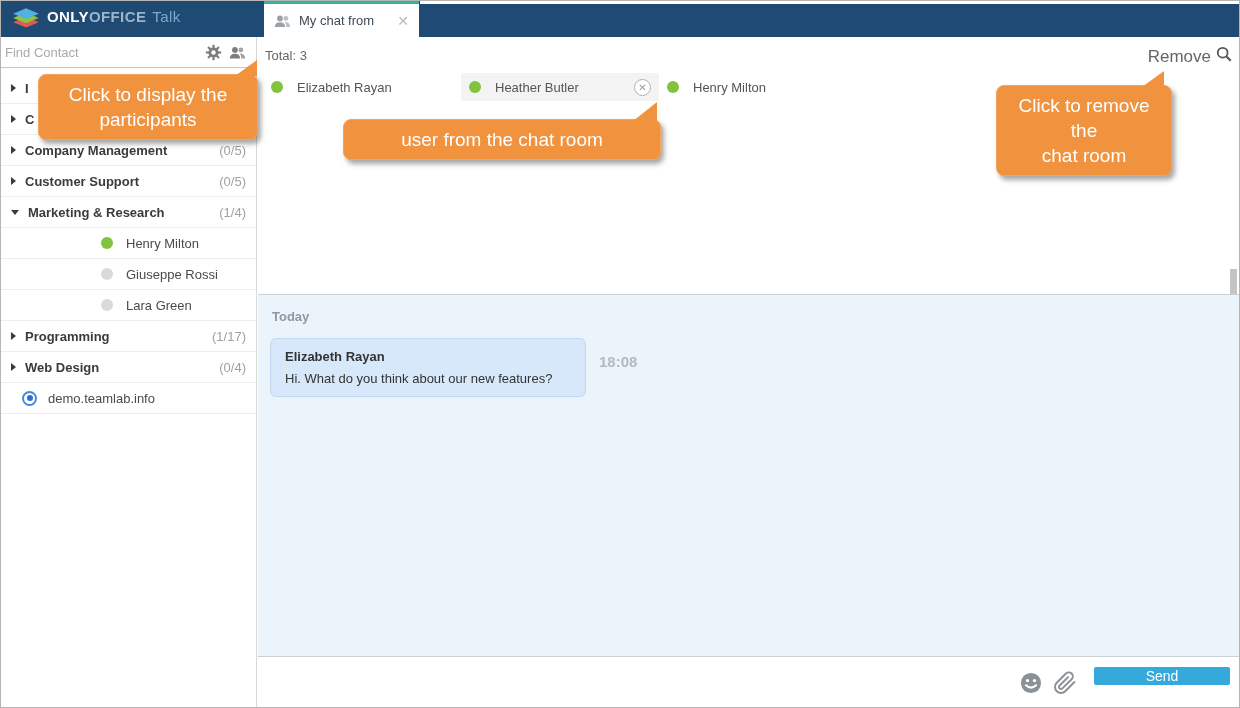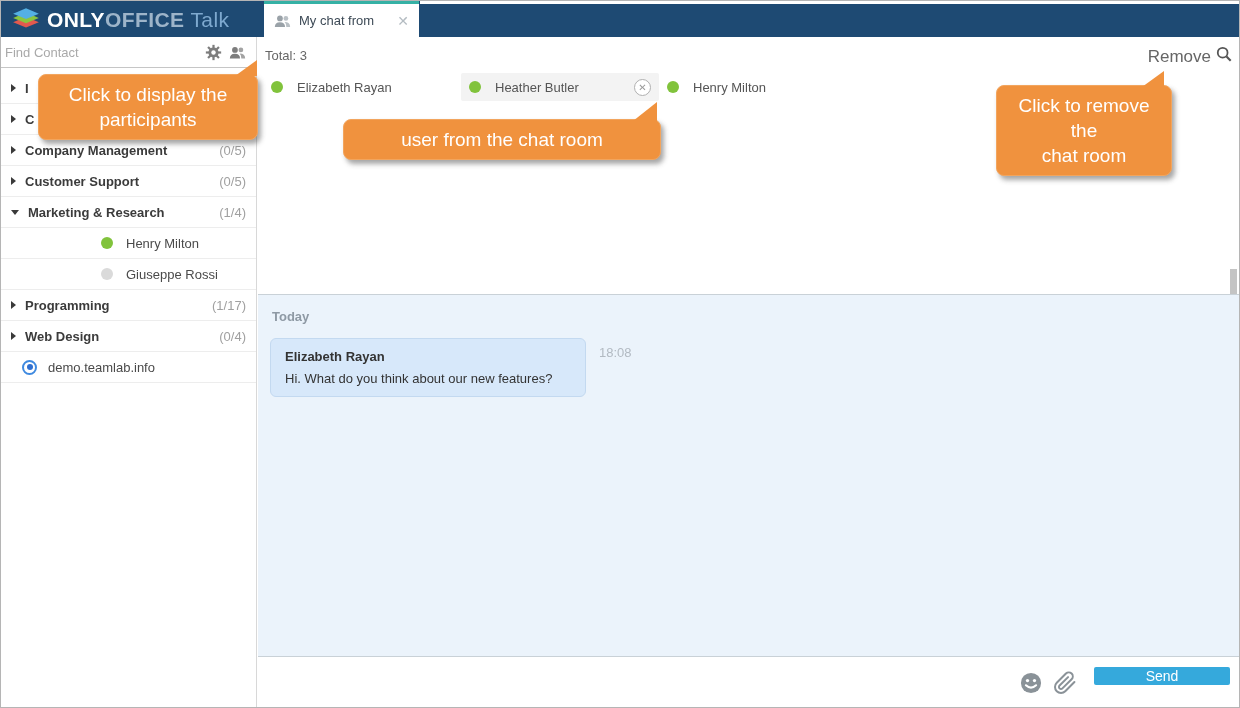--- a/index.html
+++ b/index.html
@@ -4,21 +4,21 @@
 <style>
   * { margin:0; padding:0; box-sizing:border-box; }
   html,body { background:#fff; }
   body { font-family:"Liberation Sans", sans-serif; }
   .window { position:relative; width:1240px; height:708px; border:1px solid #b5b5b5; background:#fff; overflow:hidden; }
 
   
   .topbar { position:absolute; left:0; top:0; width:100%; height:36px; background:#1e4a73; }
   .topgap { position:absolute; left:419px; top:0; right:0; height:3px; background:#fff; z-index:2; }
   .logo-wrap { position:absolute; left:10px; top:5px; width:30px; height:26px; }
-  .brand { position:absolute; left:46px; top:7px; font-size:21px; letter-spacing:0.4px; white-space:nowrap; }
+  .brand { position:absolute; left:46px; top:7px; font-size:15px; letter-spacing:0.4px; white-space:nowrap; }
   .brand .b1 { color:#ffffff; font-weight:bold; }
   .brand .b2 { color:#9db4c9; font-weight:bold; }
   .brand .b3 { color:#7ea9cf; font-weight:normal; margin-left:6px; }
 
   
   .tab { position:absolute; left:263px; top:0; width:155px; height:36px; background:#fff; border-top:3px solid #35b1a5; z-index:3; display:flex; align-items:center; padding:0 10px; }
   .tab .tab-label { font-size:13px; color:#3d4a56; margin-left:8px; flex:1; }
   .tab .tab-close { color:#b4bcc2; font-size:14px; line-height:14px; cursor:pointer; }
 
   
@@ -56,21 +56,21 @@
   .chip .pname { font-size:13px; color:#555; margin-left:14px; flex:1; }
   .remove-user { width:17px; height:17px; border:1px solid #b0b0b0; border-radius:50%; color:#9a9a9a; font-size:10px; line-height:15px; text-align:center; background:#fff; cursor:pointer; }
   .scroll-thumb { position:absolute; right:2px; bottom:0; width:7px; height:25px; background:#c4c4c4; cursor:pointer; }
 
   
   .chat-panel { position:absolute; left:257px; top:293px; right:0; height:363px; background:#ebf3fb; border-top:1px solid #c9d1d7; }
   .day-divider { position:absolute; left:14px; top:14px; font-size:13px; font-weight:bold; color:#8e99a4; }
   .bubble { position:absolute; left:12px; top:43px; width:316px; border:1px solid #c3d9f0; background:#d7e8fa; border-radius:6px; padding:10px 14px; }
   .bubble .author { font-size:13px; font-weight:bold; color:#333; margin-bottom:7px; }
   .bubble .text { font-size:13px; color:#333; }
-  .msg-time { position:absolute; left:341px; top:50px; font-size:13px; color:#b2bac2; }
+  .msg-time { position:absolute; left:341px; top:58px; font-size:15px; color:#b2bac2;font-weight:bold; }
 
   
   .composer { position:absolute; left:257px; bottom:0; right:0; height:51px; background:#fff; border-top:1px solid #c9d1d7; }
   .message-input { position:absolute; left:8px; top:6px; right:250px; bottom:6px; cursor:text; }
   .ico-emoji { position:absolute; right:197px; top:15px; width:22px; height:22px; cursor:pointer; }
   .ico-clip { position:absolute; right:162px; top:14px; width:24px; height:24px; cursor:pointer; }
   .send-btn { position:absolute; right:9px; top:10px; width:136px; height:18px; background:#35a9dc; border:0; border-radius:2px; color:#fff; font-size:14px; font-family:"Liberation Sans", sans-serif; cursor:pointer; }
 
   
   .tooltip { position:absolute; z-index:50; background:#f0923e; border:1px solid #f2a55e; border-radius:8px; color:#fff; text-align:center; font-size:19px; line-height:25px; padding:7px 10px; box-shadow:3px 4px 5px rgba(60,60,60,0.45); }
@@ -161,20 +161,24 @@
         <span class="gcount">(1/4)</span>
       </div>
       <div class="row member">
         <span class="dot online"></span>
         <span class="mlabel">Henry Milton</span>
       </div>
       <div class="row member">
         <span class="dot offline"></span>
         <span class="mlabel">Giuseppe Rossi</span>
       </div>
+      <div class="row member">
+        <span class="dot offline"></span>
+        <span class="mlabel">Lara Green</span>
+      </div>
       <div class="row">
         <span class="arrow-r"></span>
         <span class="glabel">Programming</span>
         <span class="gcount">(1/17)</span>
       </div>
       <div class="row">
         <span class="arrow-r"></span>
         <span class="glabel">Web Design</span>
         <span class="gcount">(0/4)</span>
       </div>

